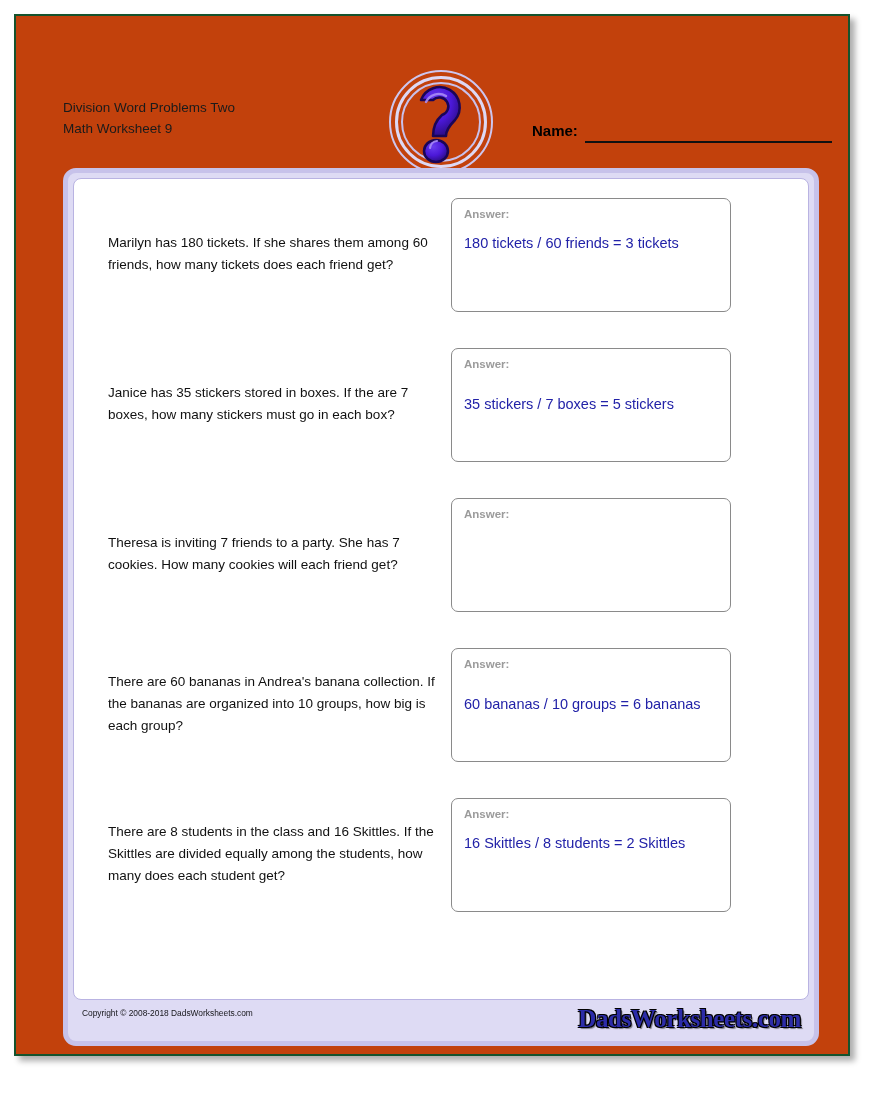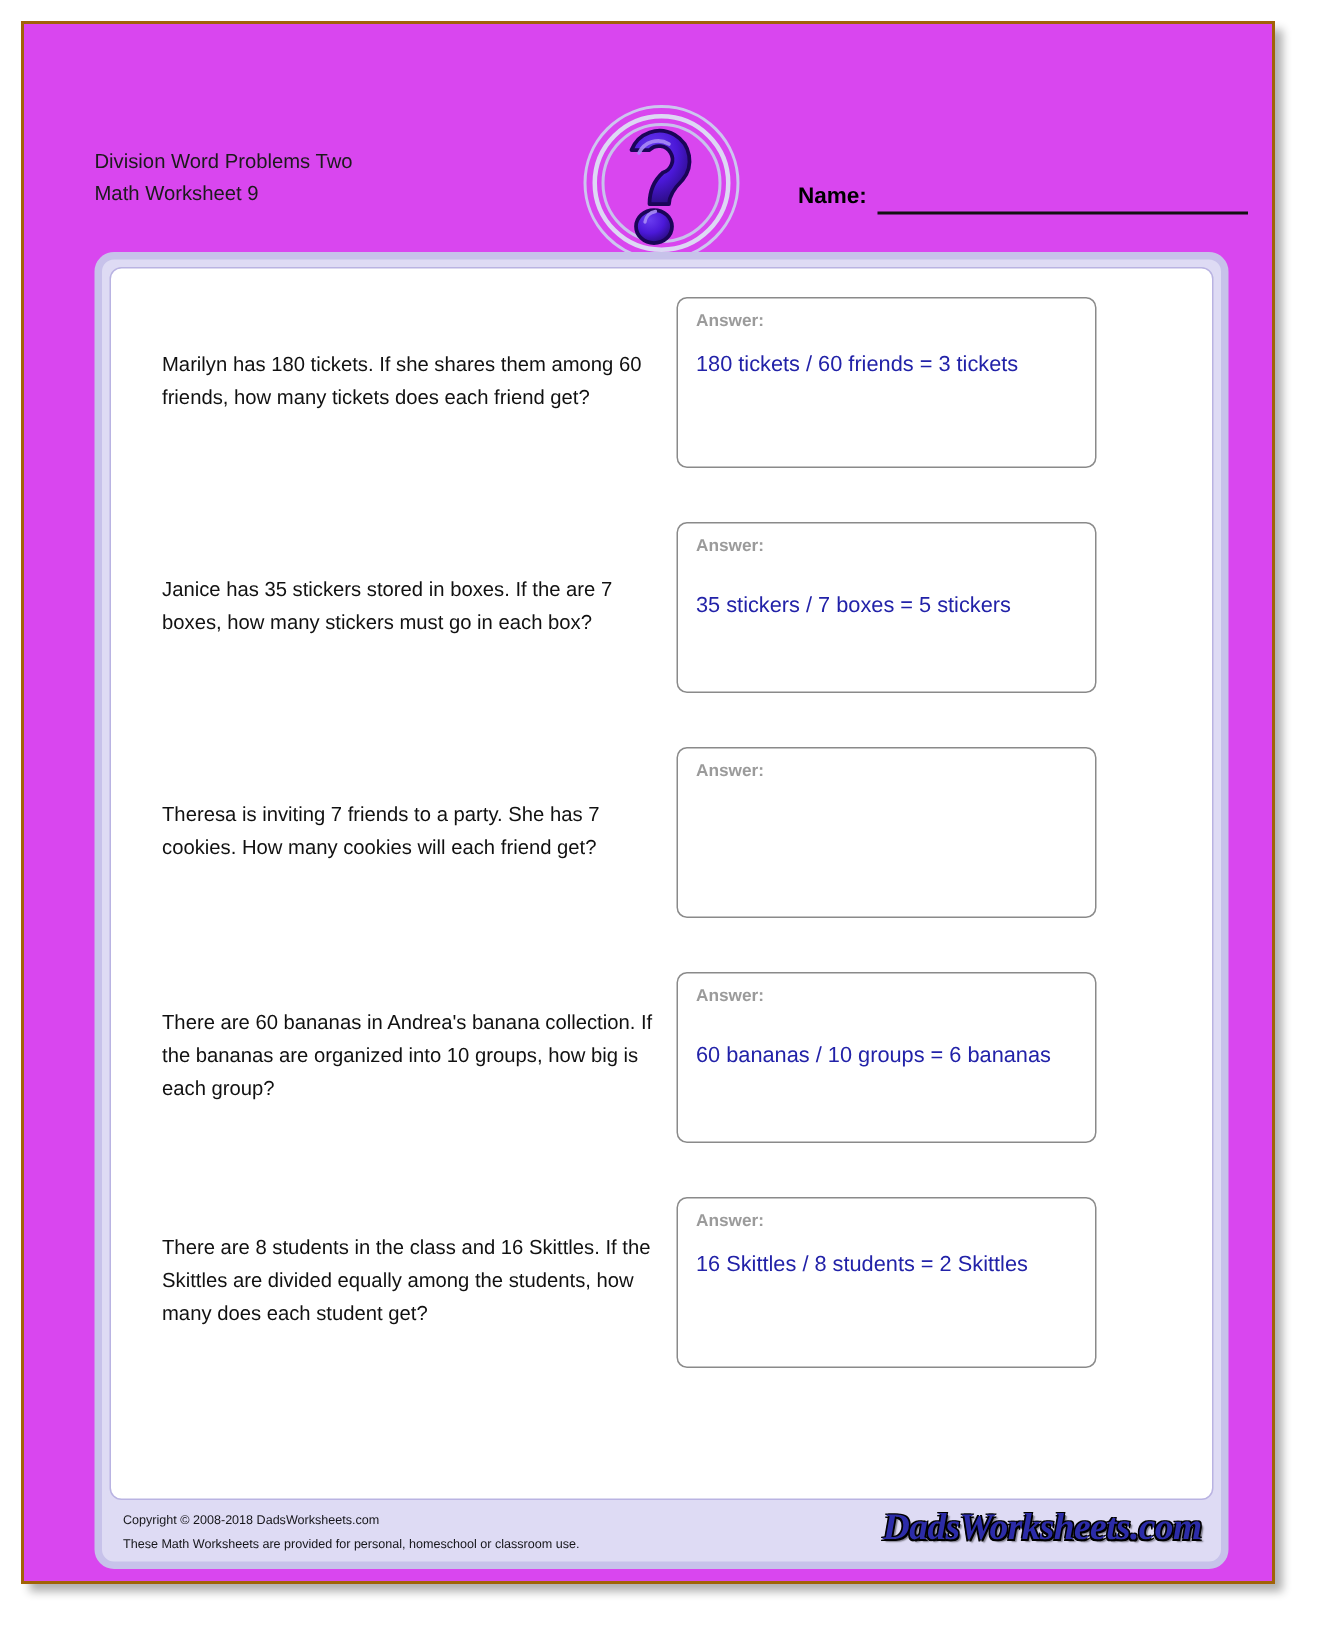--- a/index.html
+++ b/index.html
@@ -14,22 +14,22 @@
     overflow: hidden;
   }
 
   
   #page {
     position: absolute;
     left: 14px;
     top: 14px;
     width: 836px;
     height: 1042px;
-    background: #d946ef;
-    border: 2px solid #a16207;
+    background: #c2410c;
+    border: 2px solid #14532d;
     box-sizing: border-box;
     box-shadow: 5px 5px 6px rgba(0,0,0,0.32);
     padding-left: 28px;
   }
 
   
   #header {
     position: absolute;
     left: 0; top: 0;
     width: 832px;
@@ -182,21 +182,20 @@
     top: 3px;
     font-size: 8.4px;
     line-height: 1.9;
     color: #16161a;
   }
   #brand {
     position: absolute;
     right: 8px;
     top: 2px;
     font-family: "Liberation Serif", serif;
-    font-style: italic;
     font-weight: bold;
     font-size: 25px;
     letter-spacing: -0.4px;
     color: #2c2ca8;
     text-shadow:
       -1px -1px 0 #000, 1px -1px 0 #000,
       -1px  1px 0 #000, 1px  1px 0 #000,
        2px  2px 1px rgba(0,0,0,0.45);
   }
 </style>
@@ -281,19 +280,18 @@
               <div class="answer-label">Answer:</div>
               <div class="answer-value">16 Skittles / 8 students = 2 Skittles</div>
             </div>
           </div>
         </div>
     </div>
 
     <div id="footer">
       <div id="copyright">
         <div>Copyright © 2008-2018 DadsWorksheets.com</div>
-        <div>These Math Worksheets are provided for personal, homeschool or classroom use.</div>
       </div>
       <div id="brand">DadsWorksheets.com</div>
     </div>
   </div>
 
 </div>
 
 </body></html>

